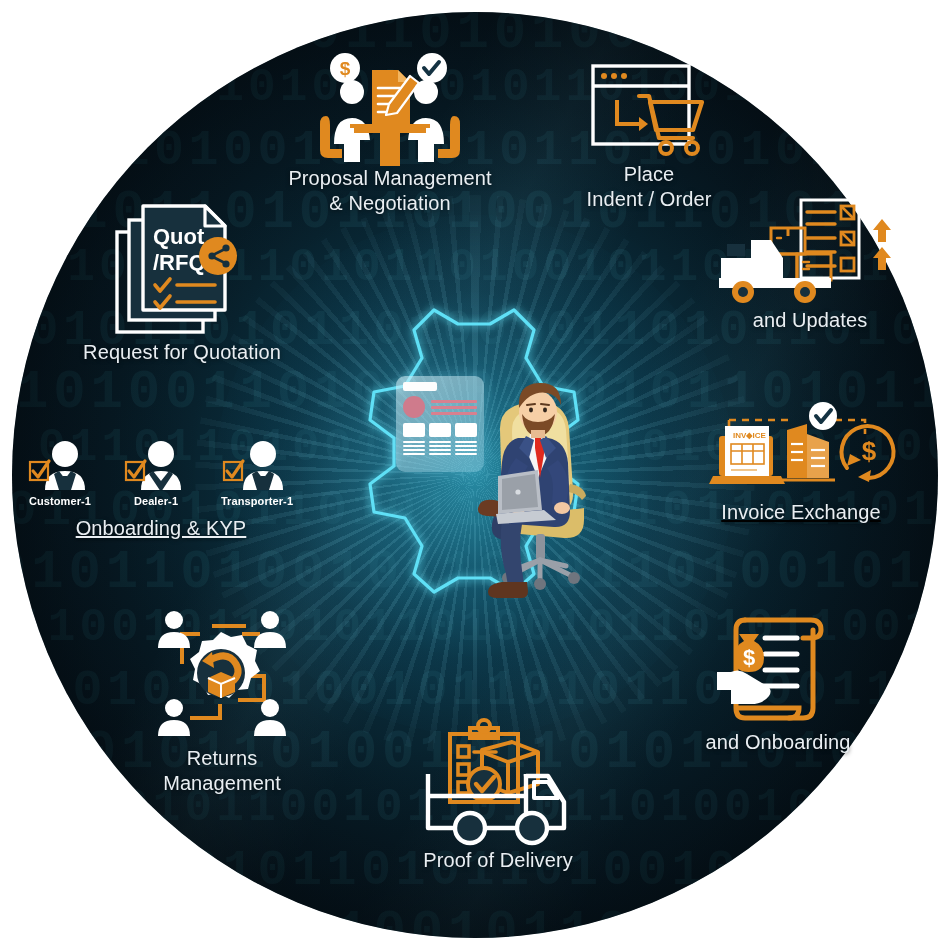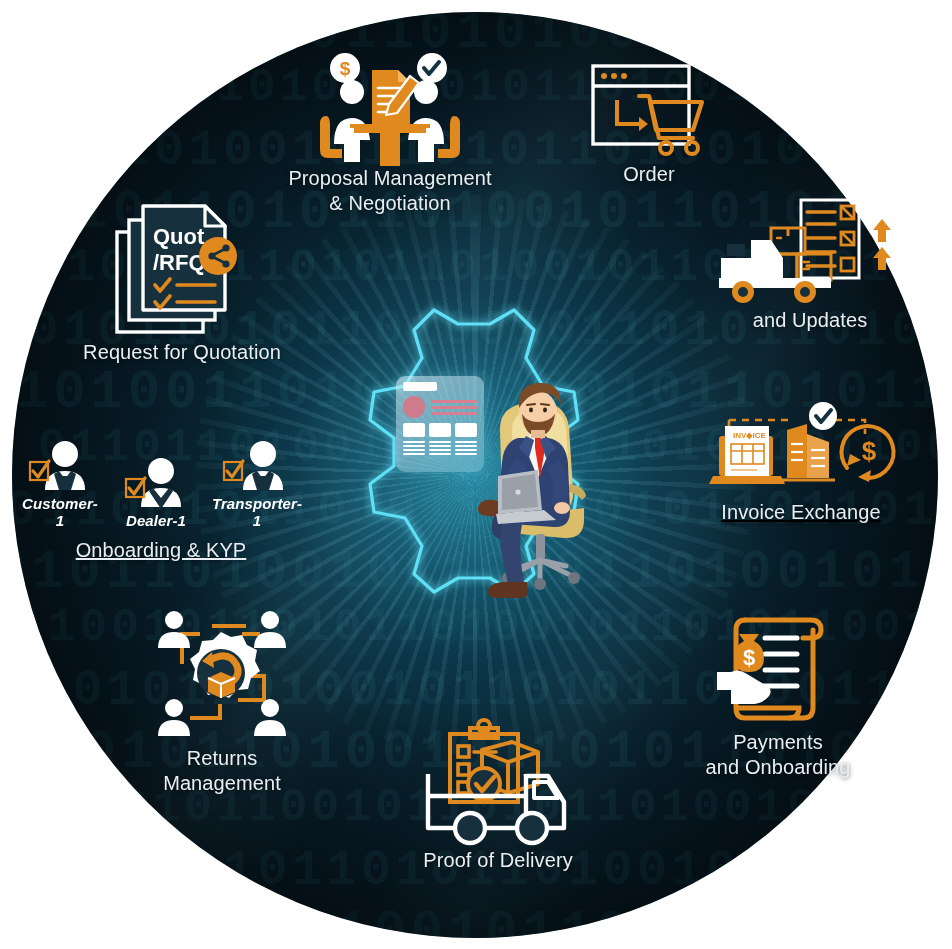--- a/index.html
+++ b/index.html
@@ -61,21 +61,21 @@
   .d-txt div i{display:block;height:2px;background:#fff;border-radius:1px;}
 
   
   #man{position:absolute;left:452px;top:368px;width:150px;height:230px;}
 
   
   .node{position:absolute;text-align:center;}
   .node .lbl{color:#e9eef2;font-size:20px;line-height:25px;font-weight:400;letter-spacing:.1px;
     text-shadow:0 1px 4px rgba(0,0,0,.55);}
   .ico{display:block;margin:0 auto;}
-  .mini{font-size:15px;font-weight:700;color:#ffffff;letter-spacing:.1px;font-style:italic;}
+  .mini{font-size:11px;font-weight:700;color:#ffffff;letter-spacing:.1px;}
 </style>
 </head>
 <body>
 
 <div id="stage">
 
   <div id="circle">
 
     <div id="bintex">
         <div class="binrow" style="top: -10px; font-size: 54px; left: -40px;">10101100101101010010110101101010110010110101001011010110</div>
@@ -268,21 +268,22 @@
 
       <path d="M30 42 l0 24 l28 0" fill="none" stroke="#E0891F" stroke-width="4"></path>
       <path d="M52 59 l9 7 l-9 7 Z" fill="#E0891F"></path>
 
       <path d="M52 38 l10 0 l10 42 l34 0" fill="none" stroke="#E0891F" stroke-width="4.2" stroke-linejoin="round" stroke-linecap="round"></path>
       <path d="M63 44 l52 0 l-9 28 l-37 0 Z" fill="none" stroke="#E0891F" stroke-width="4.2" stroke-linejoin="round"></path>
       <circle cx="79" cy="90" r="6" fill="none" stroke="#E0891F" stroke-width="4"></circle>
       <circle cx="105" cy="90" r="6" fill="none" stroke="#E0891F" stroke-width="4"></circle>
     </svg>
     <div class="lbl">
-      <div>Order</div>
+      <div>Place</div>
+      <div>Indent / Order</div>
     </div>
   </div>
 
   <div class="node" style="left:690px;top:196px;width:240px;">
     <svg class="ico" width="186" height="112" viewBox="0 0 186 112">
 
       <rect x="84" y="4" width="58" height="78" fill="none" stroke="#fff" stroke-width="3"></rect>
       <g stroke="#E0891F" stroke-width="3.4" stroke-linecap="round">
         <line x1="90" y1="16" x2="118" y2="16"></line>
           <line x1="90" y1="28" x2="118" y2="28"></line>
@@ -383,21 +384,20 @@
           <line x1="42" y1="78" x2="82" y2="78"></line>
       </g>
 
       <path d="M24 26 l20 0 l-5 7 q10 5 10 17 q0 14 -15 14 q-15 0 -15 -14 q0 -12 10 -17 Z" fill="#E0891F"></path>
       <text x="34" y="57" font-family="'Liberation Sans',sans-serif" font-size="22" font-weight="700" fill="#fff" text-anchor="middle">$</text>
 
       <path d="M2 64 l14 0 l0 18 l-14 0 Z" fill="#fff"></path>
       <path d="M16 64 q8 -4 16 2 l20 12 q6 4 2 10 q-6 8 -18 8 l-20 0 Z" fill="#fff"></path>
     </svg>
     <div class="lbl">
-      <div>Payments</div>
       <div>and Onboarding</div>
     </div>
   </div>
 
   <div class="node" style="left:382px;top:716px;width:232px;">
     <svg class="ico" width="152" height="132" viewBox="0 0 152 132">
 
       <rect x="28" y="18" width="68" height="68" fill="none" stroke="#E0891F" stroke-width="4"></rect>
       <path d="M48 12 l28 0 l0 10 l-28 0 Z" fill="none" stroke="#E0891F" stroke-width="4"></path>
       <circle cx="62" cy="10" r="6" fill="none" stroke="#E0891F" stroke-width="4"></circle>

